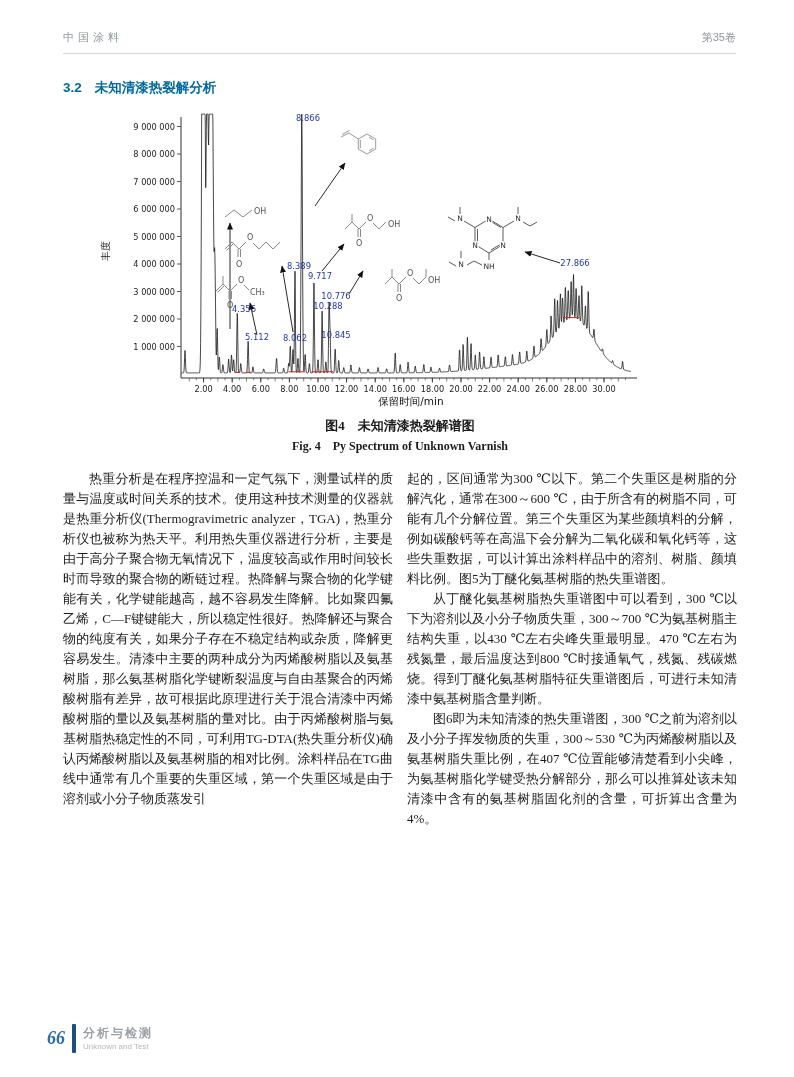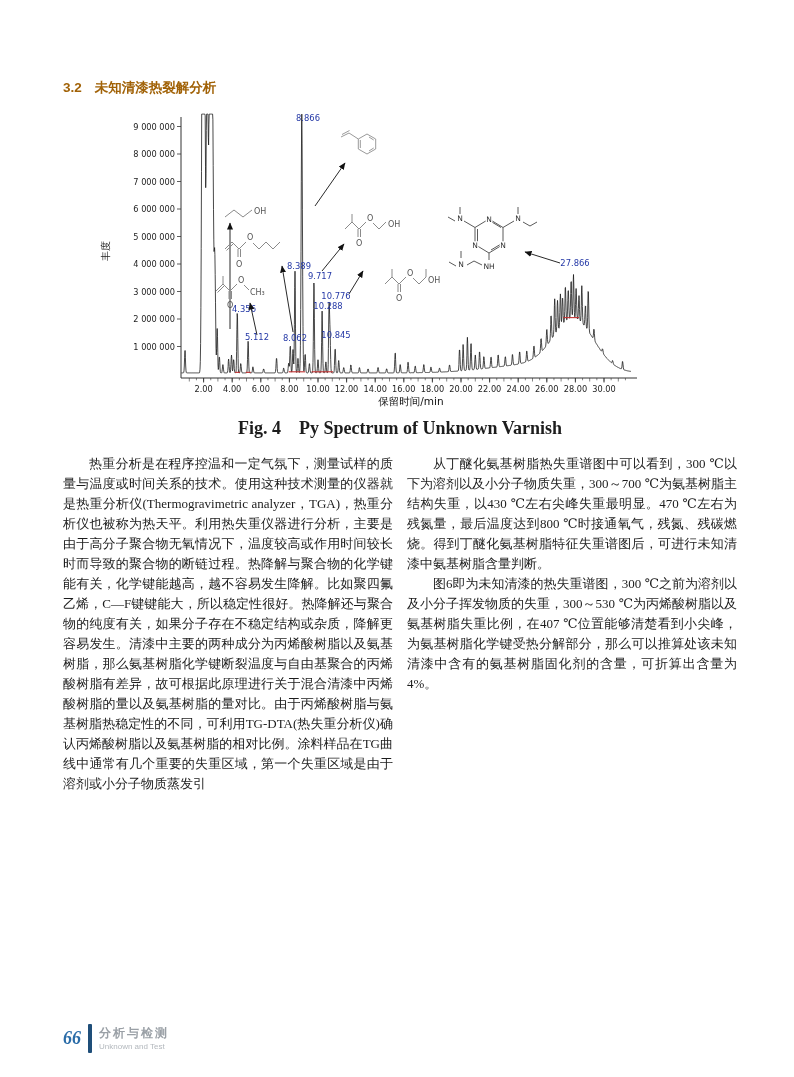--- a/index.html
+++ b/index.html
@@ -6,42 +6,46 @@
   .page{position:relative;width:794px;height:1077px;margin:0 auto;background:#ffffff;overflow:hidden;
         font-family:"Liberation Serif","DejaVu Serif",serif;color:#1c1c1c;}
   .pg-header{position:absolute;top:30px;left:63px;right:58px;display:flex;justify-content:space-between;
         align-items:flex-end;border-bottom:1px solid #d5d8da;padding-bottom:8px;
         font-family:"Liberation Sans","DejaVu Sans",sans-serif;font-size:11px;color:#8e959b;}
   .journal{letter-spacing:4px;}
   .content{position:absolute;top:78px;left:63px;width:674px;}
   .cols{display:flex;gap:14px;}
   .col{flex:1;font-size:13px;line-height:20px;text-align:justify;}
   .sec-head{margin:0 0 3px 0;font-family:"Liberation Sans","DejaVu Sans",sans-serif;
-        font-weight:bold;font-size:13.5px;line-height:20px;color:#a16207;}
+        font-weight:bold;font-size:13.5px;line-height:20px;color:#0369a1;}
   .sec-num{margin-right:13px;}
   p.para{margin:0;text-indent:2em;}
   p.cont{text-indent:0;}
   figure.figure{margin:10px 0 14px 0;padding:0;}
   #chromatogram{display:block;margin-left:36px;}
   #chromatogram text{font-family:"DejaVu Sans","Liberation Sans",sans-serif;}
   .cap-zh{text-align:center;font-weight:bold;font-size:13px;margin-top:4px;}
-  .cap-en{text-align:center;font-weight:bold;font-size:18px;margin-top:3px;}
-  .pg-footer{position:absolute;left:63px;bottom:24px;display:flex;align-items:center;}
+  .cap-en{text-align:center;font-weight:bold;font-size:12px;margin-top:3px;}
+  .pg-footer{position:absolute;left:47px;bottom:24px;display:flex;align-items:center;}
   .page-num{font-style:italic;font-weight:bold;font-size:18px;color:#2a6ca8;margin-right:7px;}
   .footer-bar{width:4px;height:29px;background:#1f4e79;margin-right:7px;border-radius:1px;}
   .footer-sec{display:flex;flex-direction:column;justify-content:flex-end;
         font-family:"Liberation Sans","DejaVu Sans",sans-serif;}
   .f-zh{font-weight:bold;font-size:12px;color:#9aa0a6;letter-spacing:2px;line-height:15px;}
   .f-en{font-size:8px;color:#b3b8bd;line-height:11px;}
 </style>
 </head>
 <body>
 
 <div class="page">
 
+  <div class="pg-header">
+    <span class="journal">中国涂料</span>
+    <span class="volume">第35卷</span>
+  </div>
 
   <div class="content">
 
     <div class="cols">
       <div class="col">
         <h3 class="sec-head">
           <span class="sec-num">3.2</span><span>未知清漆热裂解分析</span>
         </h3>
       </div>
     </div>
@@ -308,29 +312,31 @@
             <text x="404" y="137">N</text>
             <text x="361" y="110">N</text>
             <text x="419" y="110">N</text>
             <text x="362" y="156">N</text>
             <text x="390" y="158">NH</text>
           </g>
         </g>
       </svg>
 
       <figcaption>
+        <div class="cap-zh">图4　未知清漆热裂解谱图</div>
         <div class="cap-en">Fig. 4　Py Spectrum of Unknown Varnish</div>
       </figcaption>
     </figure>
 
     <div class="cols">
       <div class="col">
         <p class="para">热重分析是在程序控温和一定气氛下，测量试样的质量与温度或时间关系的技术。使用这种技术测量的仪器就是热重分析仪(Thermogravimetric analyzer，TGA)，热重分析仪也被称为热天平。利用热失重仪器进行分析，主要是由于高分子聚合物无氧情况下，温度较高或作用时间较长时而导致的聚合物的断链过程。热降解与聚合物的化学键能有关，化学键能越高，越不容易发生降解。比如聚四氟乙烯，C—F键键能大，所以稳定性很好。热降解还与聚合物的纯度有关，如果分子存在不稳定结构或杂质，降解更容易发生。清漆中主要的两种成分为丙烯酸树脂以及氨基树脂，那么氨基树脂化学键断裂温度与自由基聚合的丙烯酸树脂有差异，故可根据此原理进行关于混合清漆中丙烯酸树脂的量以及氨基树脂的量对比。由于丙烯酸树脂与氨基树脂热稳定性的不同，可利用TG-DTA(热失重分析仪)确认丙烯酸树脂以及氨基树脂的相对比例。涂料样品在TG曲线中通常有几个重要的失重区域，第一个失重区域是由于溶剂或小分子物质蒸发引</p>
       </div>
       <div class="col">
+        <p class="para cont">起的，区间通常为300 ℃以下。第二个失重区是树脂的分解汽化，通常在300～600 ℃，由于所含有的树脂不同，可能有几个分解位置。第三个失重区为某些颜填料的分解，例如碳酸钙等在高温下会分解为二氧化碳和氧化钙等，这些失重数据，可以计算出涂料样品中的溶剂、树脂、颜填料比例。图5为丁醚化氨基树脂的热失重谱图。</p>
         <p class="para">从丁醚化氨基树脂热失重谱图中可以看到，300 ℃以下为溶剂以及小分子物质失重，300～700 ℃为氨基树脂主结构失重，以430 ℃左右尖峰失重最明显。470 ℃左右为残氮量，最后温度达到800 ℃时接通氧气，残氮、残碳燃烧。得到丁醚化氨基树脂特征失重谱图后，可进行未知清漆中氨基树脂含量判断。</p>
         <p class="para">图6即为未知清漆的热失重谱图，300 ℃之前为溶剂以及小分子挥发物质的失重，300～530 ℃为丙烯酸树脂以及氨基树脂失重比例，在407 ℃位置能够清楚看到小尖峰，为氨基树脂化学键受热分解部分，那么可以推算处该未知清漆中含有的氨基树脂固化剂的含量，可折算出含量为4%。</p>
       </div>
     </div>
 
   </div>
 
   <div class="pg-footer">
     <span class="page-num">66</span>
     <span class="footer-bar"></span>

